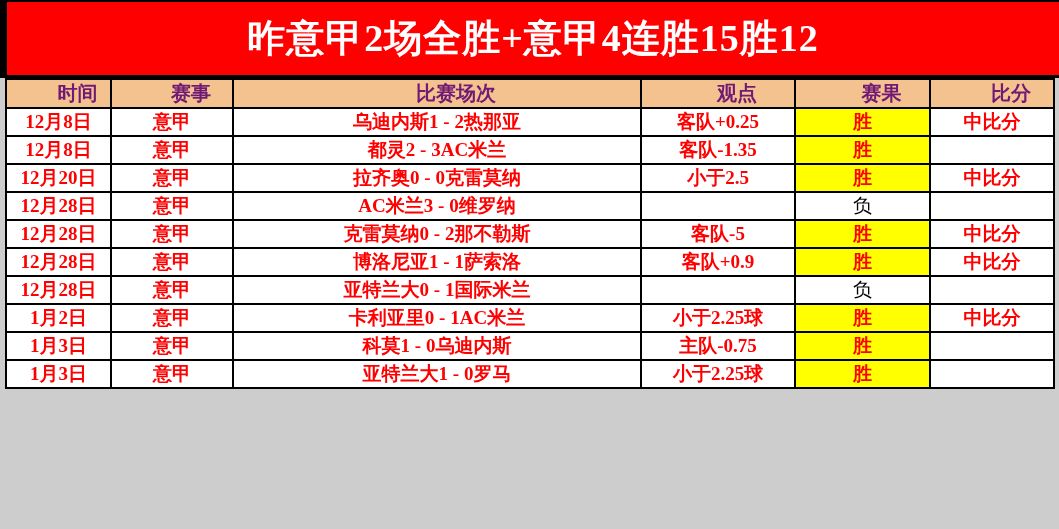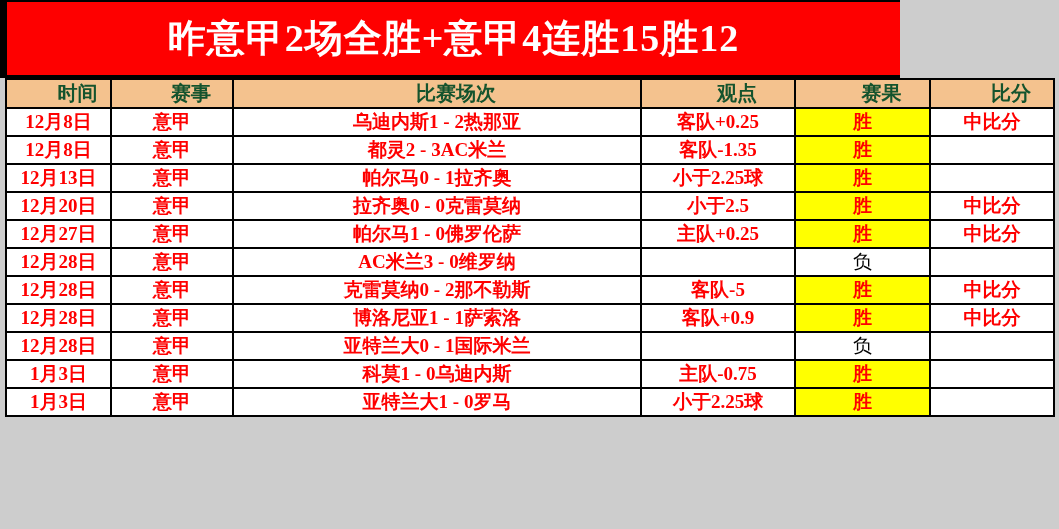--- a/index.html
+++ b/index.html
@@ -4,21 +4,21 @@
 <style>
   * { box-sizing: border-box; }
   html, body {
     margin: 0; padding: 0;
     width: 1059px; height: 529px;
     overflow: hidden;
     background: var(--page-bg, #CDCDCD);
     font-family: "Liberation Serif", "DejaVu Serif", serif;
   }
   .banner {
-    width: 900px;
+    width: 1059px;
     height: 78px;
     background: var(--banner-bg, #FE0000);
     border-top: 2px solid var(--border, #000);
     border-bottom: 3px solid var(--border, #000);
     border-left: 7px solid var(--border, #000);
     display: flex;
     align-items: center;
     justify-content: center;
   }
   .banner-title {
@@ -41,21 +41,21 @@
     padding: 0 2px;
     text-align: center;
     vertical-align: middle;
     font-size: 19px;
     font-weight: bold;
     white-space: nowrap;
     overflow: hidden;
   }
   th {
     background: var(--header-bg, #F4C28E);
-    color: #14532d;
+    color: #701a75;
     font-size: 20px;
     padding-left: 40px;
   }
   td {
     color: var(--accent-red, #FE0000);
   }
   td.win {
     background: var(--win-bg, #FFFF00);
     color: var(--accent-red, #FE0000);
   }
@@ -102,40 +102,24 @@
       </tr>
       <tr>
         <td>12月8日</td>
         <td>意甲</td>
         <td>都灵2 - 3AC米兰</td>
         <td>客队-1.35</td>
         <td class="win">胜</td>
         <td></td>
       </tr>
       <tr>
-        <td>12月13日</td>
-        <td>意甲</td>
-        <td>帕尔马0 - 1拉齐奥</td>
-        <td>小于2.25球</td>
-        <td class="win">胜</td>
-        <td></td>
-      </tr>
-      <tr>
         <td>12月20日</td>
         <td>意甲</td>
         <td>拉齐奥0 - 0克雷莫纳</td>
         <td>小于2.5</td>
-        <td class="win">胜</td>
-        <td>中比分</td>
-      </tr>
-      <tr>
-        <td>12月27日</td>
-        <td>意甲</td>
-        <td>帕尔马1 - 0佛罗伦萨</td>
-        <td>主队+0.25</td>
         <td class="win">胜</td>
         <td>中比分</td>
       </tr>
       <tr>
         <td>12月28日</td>
         <td>意甲</td>
         <td>AC米兰3 - 0维罗纳</td>
         <td></td>
         <td class="loss">负</td>
         <td></td>
@@ -158,20 +142,28 @@
       </tr>
       <tr>
         <td>12月28日</td>
         <td>意甲</td>
         <td>亚特兰大0 - 1国际米兰</td>
         <td></td>
         <td class="loss">负</td>
         <td></td>
       </tr>
       <tr>
+        <td>1月2日</td>
+        <td>意甲</td>
+        <td>卡利亚里0 - 1AC米兰</td>
+        <td>小于2.25球</td>
+        <td class="win">胜</td>
+        <td>中比分</td>
+      </tr>
+      <tr>
         <td>1月3日</td>
         <td>意甲</td>
         <td>科莫1 - 0乌迪内斯</td>
         <td>主队-0.75</td>
         <td class="win">胜</td>
         <td></td>
       </tr>
       <tr>
         <td>1月3日</td>
         <td>意甲</td>

